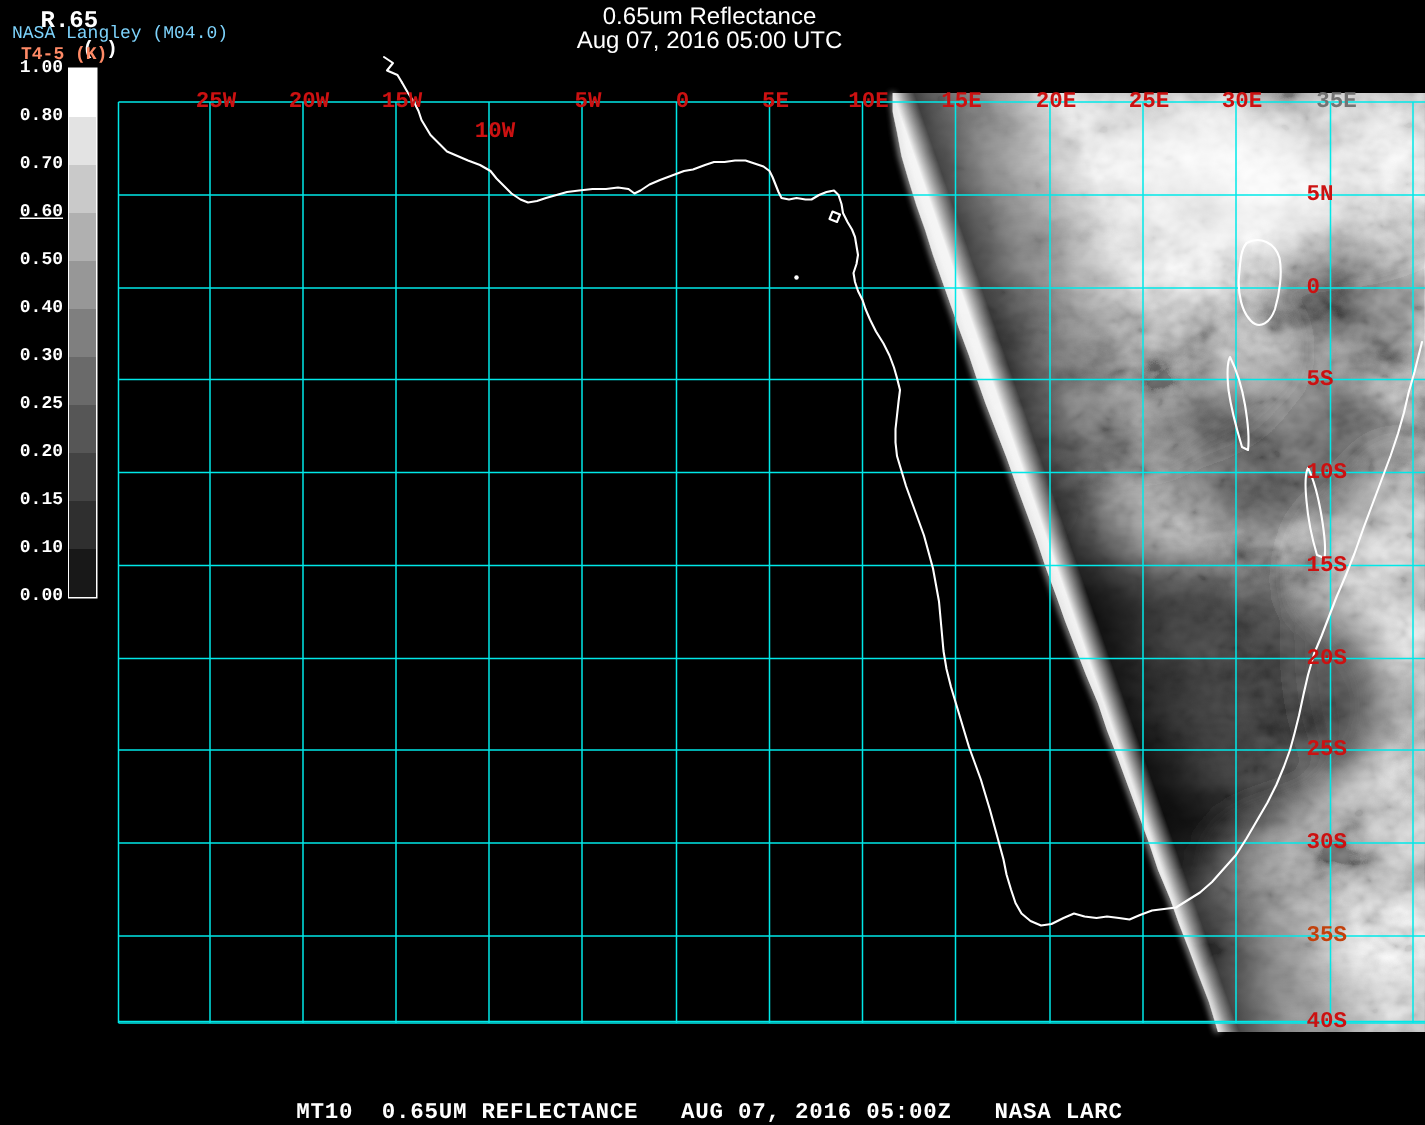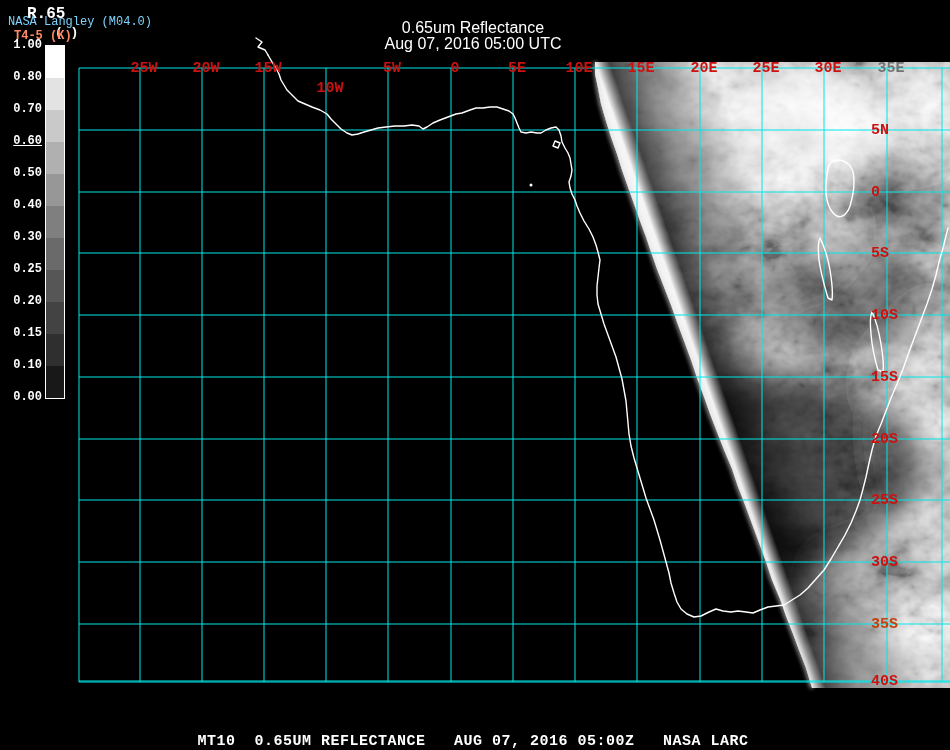--- a/index.html
+++ b/index.html
@@ -14,21 +14,21 @@
   }
   
   .corner-txt{position:absolute;white-space:pre;line-height:1;}
   #prod-code{left:27px;top:6px;font-size:16px;font-weight:bold;color:#fff;}
   #prod-units{left:55px;top:26px;font-size:13px;font-weight:bold;color:#fff;}
   #org-label{left:8px;top:16px;font-size:12px;font-weight:normal;color:#7dd3fc;}
   #chan-label{left:14px;top:30px;font-size:12px;font-weight:bold;color:#FF8A66;}
   
   #title-block{position:absolute;left:0;top:3px;width:946px;text-align:center;
     font-family:"Liberation Sans", sans-serif;color:#fff;}
-  #map-title{font-size:16px;line-height:17px;margin-top:16px;}
+  #map-title{font-size:16px;line-height:17px;}
   #map-subtitle{font-size:16px;line-height:15px;}
   
   #colorbar{position:absolute;left:45px;top:45px;width:20px;height:354px;
     border:1px solid #fff;box-sizing:border-box;background:#000;}
   #colorbar .seg{width:100%;}
   #cb-labels{position:absolute;left:0;top:0;width:42px;height:420px;}
   #cb-labels span{position:absolute;right:0;color:#fff;font-size:12px;font-weight:bold;
     line-height:1;white-space:pre;}
   
   #map-svg{position:absolute;left:0;top:0;}

